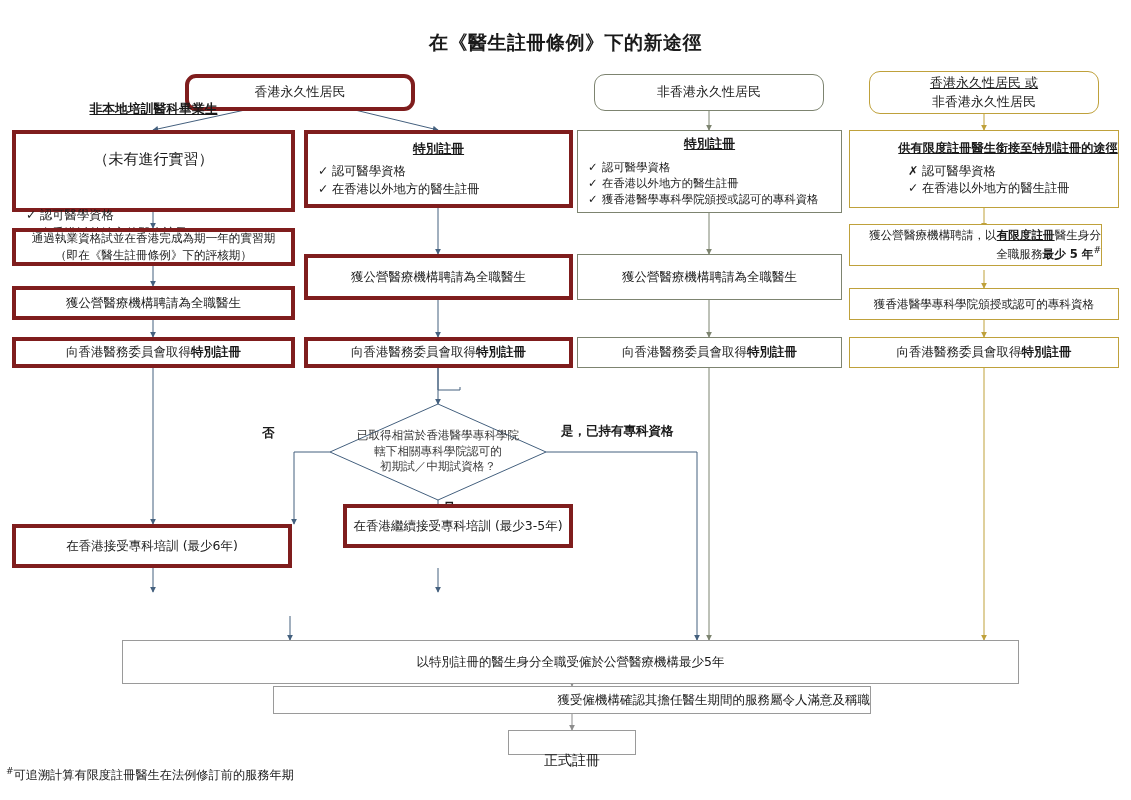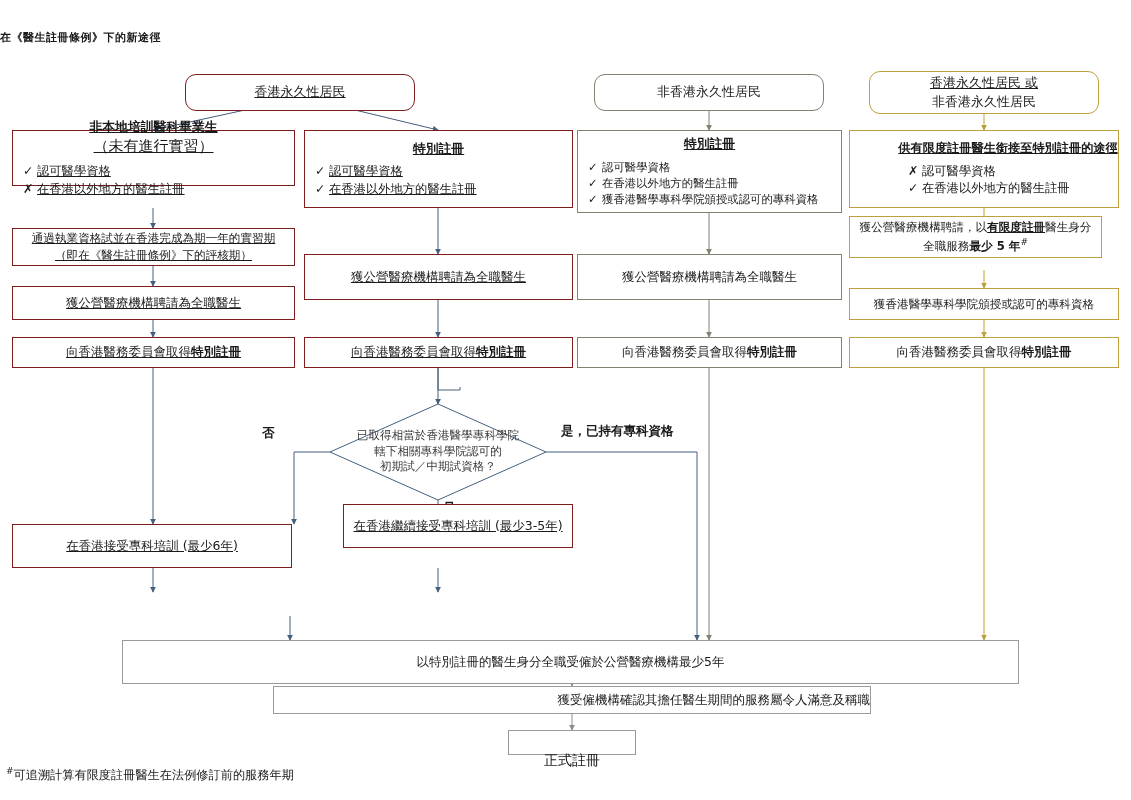--- a/index.html
+++ b/index.html
@@ -25,37 +25,38 @@
     position: absolute;
     left: 0; top: 0;
     width: 1131px;
     height: 800px;
     pointer-events: none;
   }
   .title {
     position: absolute;
     left: 0; top: 30px;
     width: 1131px;
-    font-size: 11px;
+    text-align: center;
+    font-size: 19px;
     font-weight: bold;
     letter-spacing: 0.5px;
   }
   .node {
     position: absolute;
     box-sizing: border-box;
     background: #ffffff;
     display: flex;
     flex-direction: column;
     justify-content: center;
     font-size: 12.5px;
     line-height: 1.45;
   }
   .node.center { align-items: center; text-align: center; }
   
-  .c-blue   { border: 1px solid #7f1d1d; text-decoration: underline; }
+  .c-blue   { border: 4px solid #7f1d1d; }
   .c-olive  { border: 1px solid #7d8470; }
   .c-gold   { border: 1px solid #bfa13b; }
   .c-gray   { border: 1px solid #9a9a9a; }
   .rounded  { border-radius: 11px; }
 
   .hdr {
     font-size: 13px;
     line-height: 1.4;
     text-align: center;
   }
@@ -177,21 +178,21 @@
 
   <div class="node center rounded c-olive" style="left:594px; top:74px; width:230px; height:37px;">
     <div class="hdr">非香港永久性居民</div>
   </div>
 
   <div class="node center rounded c-gold" style="left:869px; top:71px; width:230px; height:43px;">
     <div class="hdr"><span class="u">香港永久性居民 或</span></div>
     <div class="hdr">非香港永久性居民</div>
   </div>
 
-  <div class="node c-blue" style="left:12px; top:130px; width:283px; height:56px;">
+  <div class="node c-blue" style="left:12px; top:130px; width:283px; height:82px;gap:31px;">
     <div class="boxttl">非本地培訓醫科畢業生</div>
     <div class="boxsub">（未有進行實習）</div>
     <div class="bullets">
       <div><span class="mk tick">✓</span><span>認可醫學資格</span></div>
       <div><span class="mk">✗</span><span>在香港以外地方的醫生註冊</span></div>
     </div>
   </div>
 
   <div class="node center c-blue" style="left:12px; top:228px; width:283px; height:38px;">
     <div class="small">通過執業資格試並在香港完成為期一年的實習期</div>
@@ -240,21 +241,21 @@
   </div>
 
   <div class="node c-gold" style="left:849px; top:130px; width:270px; height:78px;padding-left:48px;">
     <div class="boxttl" style="font-size:12.2px;">供有限度註冊醫生銜接至特別註冊的途徑</div>
     <div class="bullets">
       <div><span class="mk">✗</span><span>認可醫學資格</span></div>
       <div><span class="mk tick">✓</span><span>在香港以外地方的醫生註冊</span></div>
     </div>
   </div>
 
-  <div class="node center c-gold" style="left:849px; top:216px; width:253px; height:42px;">
+  <div class="node center c-gold" style="left:849px; top:224px; width:253px; height:42px;align-items:flex-end;">
     <div class="small"><span>獲公營醫療機構聘請，以</span><span class="b u">有限度註冊</span><span>醫生身分</span></div>
     <div class="small"><span>全職服務</span><span class="b">最少 5 年</span><span class="sup">#</span></div>
   </div>
 
   <div class="node center c-gold" style="left:849px; top:288px; width:270px; height:32px;">
     <div class="small">獲香港醫學專科學院頒授或認可的專科資格</div>
   </div>
 
   <div class="node center c-gold" style="left:849px; top:337px; width:270px; height:31px;">
     <div><span>向香港醫務委員會取得</span><span class="b">特別註冊</span></div>

